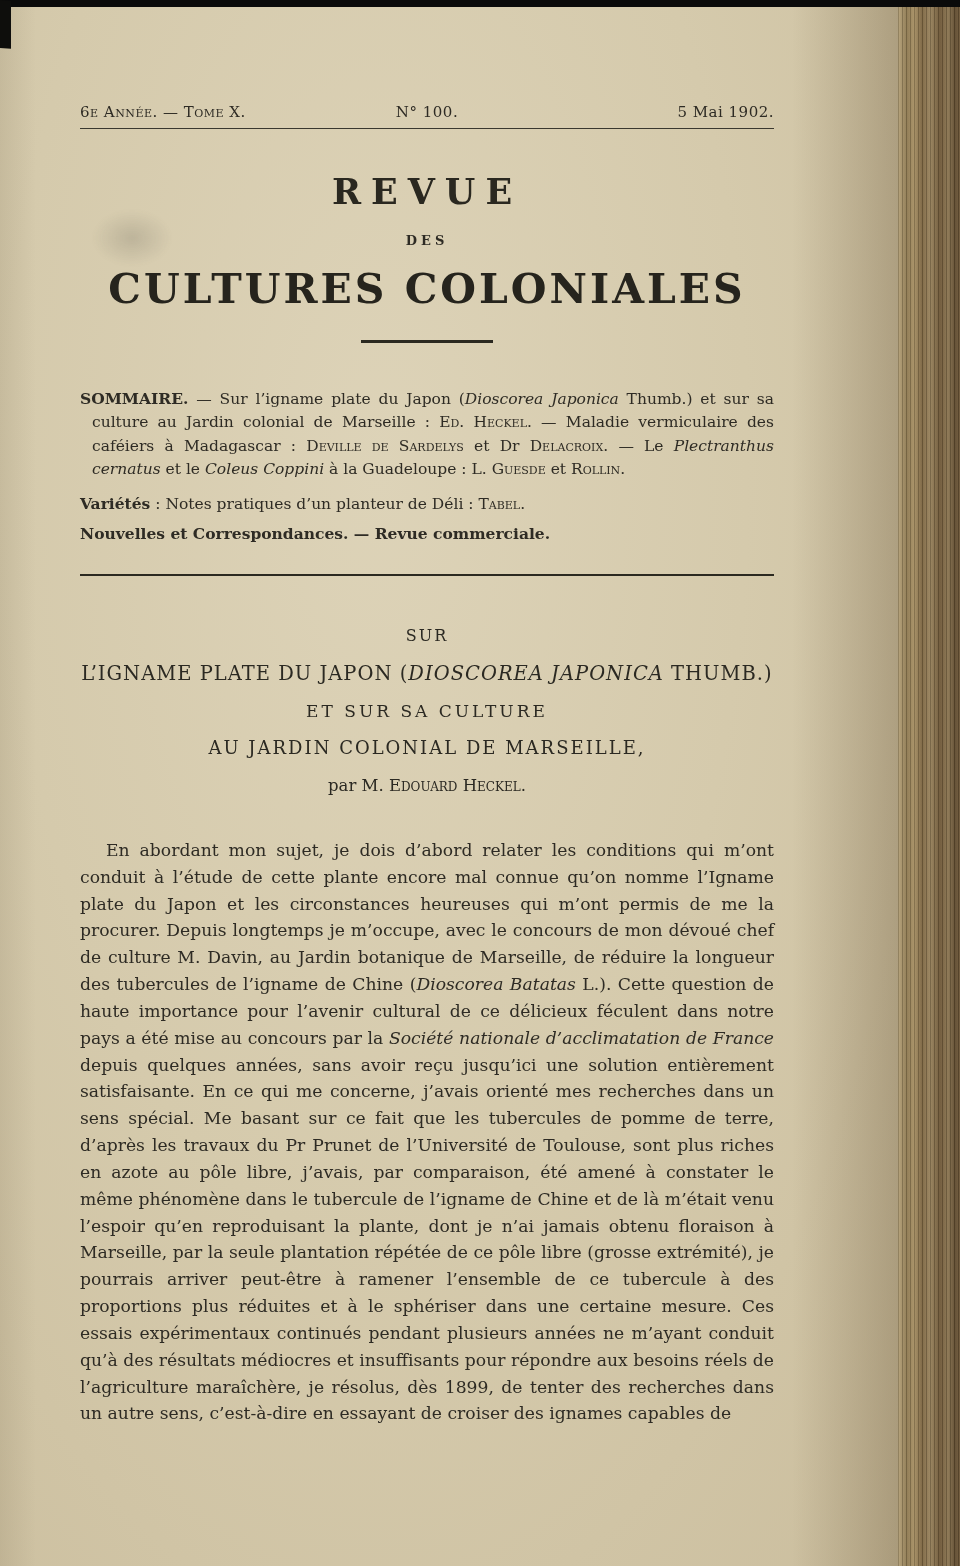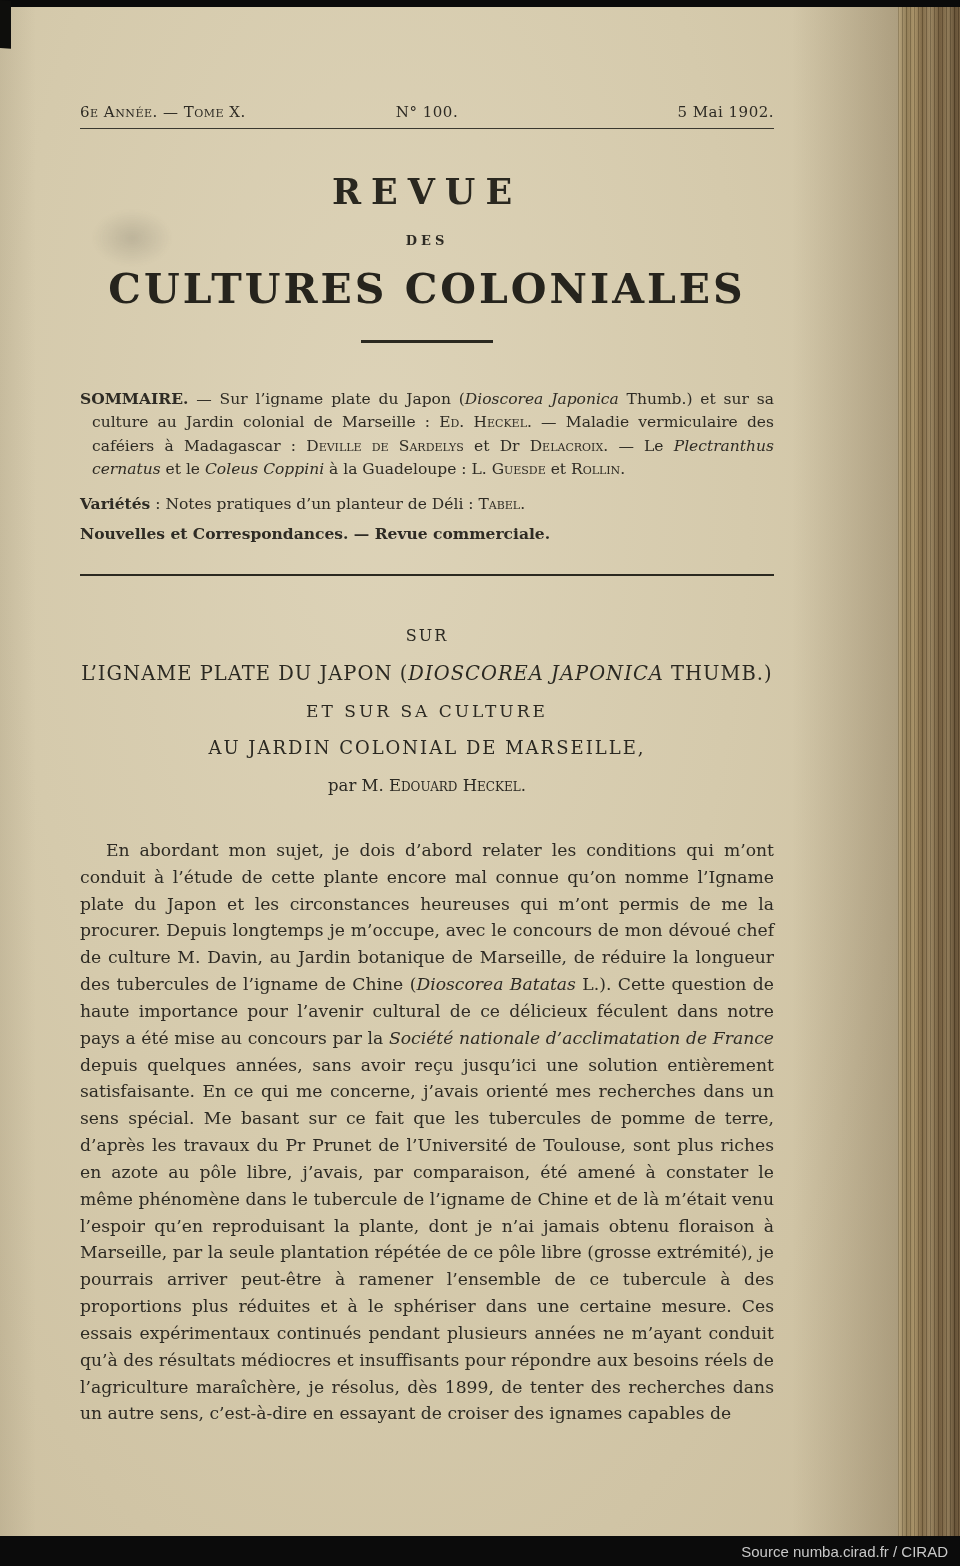--- a/index.html
+++ b/index.html
@@ -114,16 +114,13 @@
 
     <p class="body-par"><span>En abordant mon sujet, je dois d’abord relater les conditions qui m’ont conduit à l’étude de cette plante encore mal connue qu’on nomme l’Igname plate du Japon et les circonstances heureuses qui m’ont permis de me la procurer. Depuis longtemps je m’occupe, avec le concours de mon dévoué chef de culture M. Davin, au Jardin botanique de Marseille, de réduire la longueur des tubercules de l’igname de Chine (</span><span class="seg-italic">Dioscorea Batatas</span><span> L.). Cette question de haute importance pour l’avenir cultural de ce délicieux féculent dans notre pays a été mise au concours par la </span><span class="seg-italic">Société nationale d’acclimatation de France</span><span> depuis quelques années, sans avoir reçu jusqu’ici une solution entièrement satisfaisante. En ce qui me concerne, j’avais orienté mes recherches dans un sens spécial. Me basant sur ce fait que les tubercules de pomme de terre, d’après les travaux du Pr Prunet de l’Université de Toulouse, sont plus riches en azote au pôle libre, j’avais, par comparaison, été amené à constater le même phénomène dans le tubercule de l’igname de Chine et de là m’était venu l’espoir qu’en reproduisant la plante, dont je n’ai jamais obtenu floraison à Marseille, par la seule plantation répétée de ce pôle libre (grosse extrémité), je pourrais arriver peut-être à ramener l’ensemble de ce tubercule à des proportions plus réduites et à le sphériser dans une certaine mesure. Ces essais expérimentaux continués pendant plusieurs années ne m’ayant conduit qu’à des résultats médiocres et insuffisants pour répondre aux besoins réels de l’agriculture maraîchère, je résolus, dès 1899, de tenter des recherches dans un autre sens, c’est-à-dire en essayant de croiser des ignames capables de</span></p>
 
   </div>
 
   <div class="paper-shade"></div>
   <div class="binding"></div>
   <div class="top-edge"></div>
   <div class="corner-mark"></div>
 
-  <div class="footer-bar">
-    <span>Source numba.cirad.fr / CIRAD</span>
-  </div>
 </div>
 
 </body></html>

